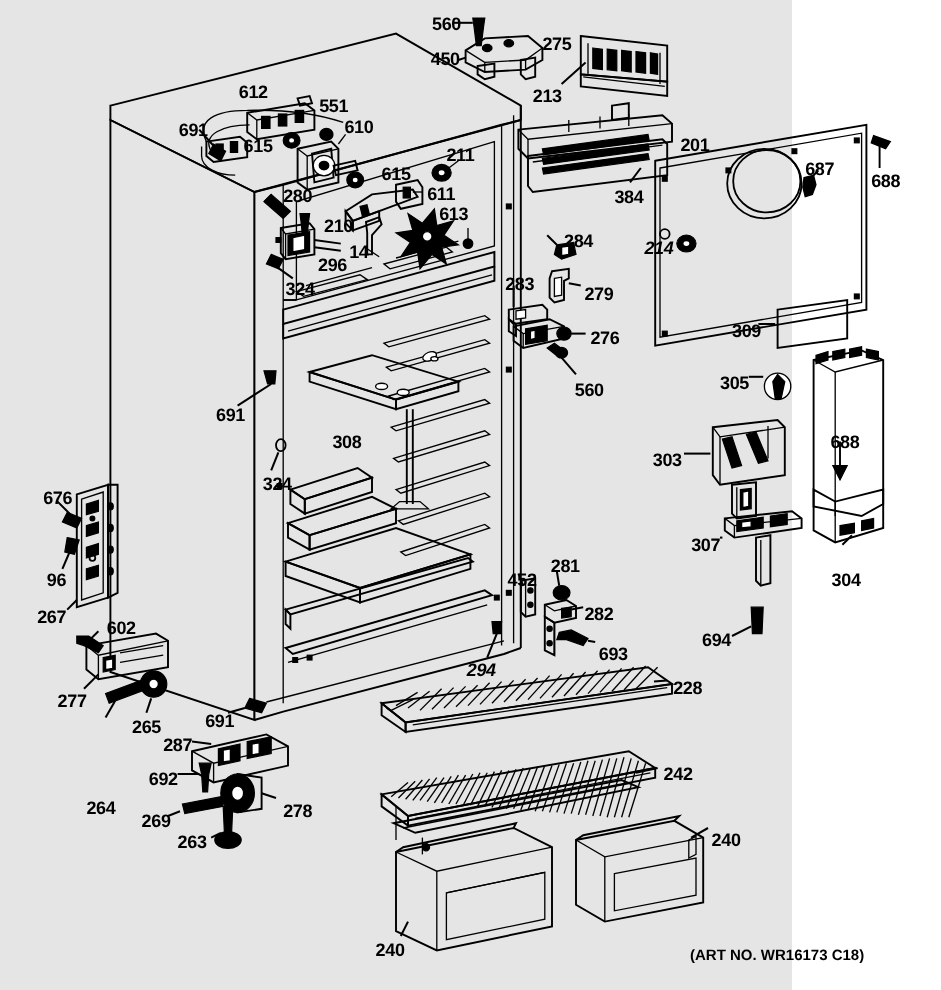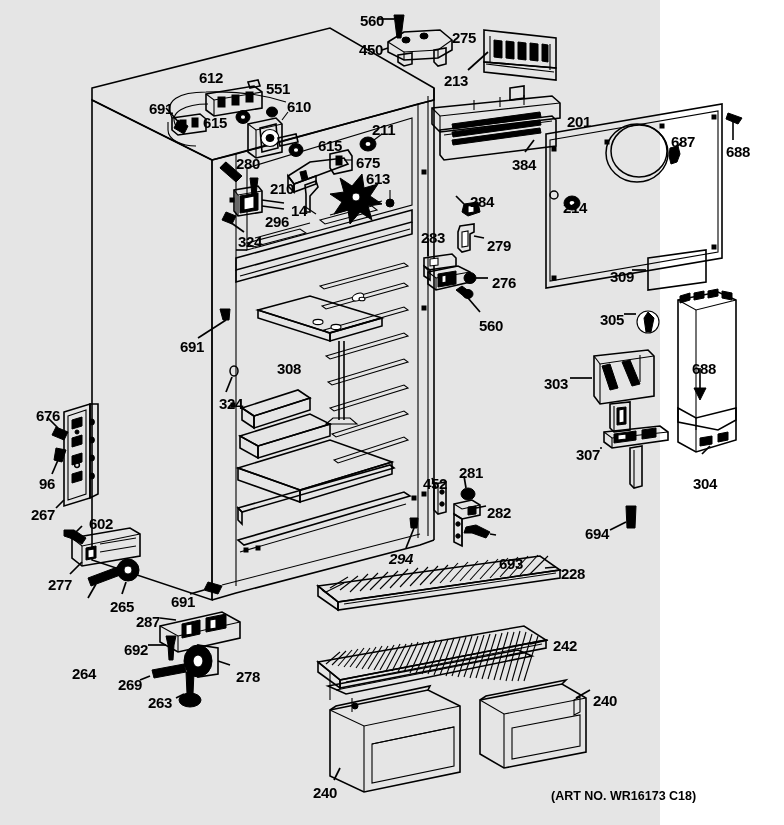--- a/index.html
+++ b/index.html
@@ -18,20 +18,21 @@
     line-height:1;
   }
   .artno{
     position:absolute;
     font-family:"Liberation Sans",sans-serif;
     font-size:12.5px;
     font-weight:bold;
     color:#000;
     letter-spacing:0px;
     white-space:nowrap;
+    margin-left:24px;
   }
   .ln{stroke:#000;fill:none;stroke-width:1.6;}
   .ln-thin{stroke:#000;fill:none;stroke-width:1.1;}
   .ln-lead{stroke:#000;fill:none;stroke-width:1.7;}
   .fillblk{fill:#000;stroke:#000;stroke-width:1;}
   .fillwht-t{fill:#fff;stroke:#000;stroke-width:1.1;}
   .nofill{fill:none;stroke:#000;stroke-width:1.5;}
 </style>
 </head>
 <body>
@@ -629,36 +630,36 @@
   </svg>
 
   <div class="callout" style="left:360px;top:13px;">560</div>
   <div class="callout" style="left:359px;top:42px;text-align:right;">450</div>
   <div class="callout" style="left:452px;top:30px;">275</div>
   <div class="callout" style="left:444px;top:73px;">213</div>
   <div class="callout" style="left:567px;top:114px;">201</div>
   <div class="callout" style="left:671px;top:134px;">687</div>
   <div class="callout" style="left:726px;top:144px;">688</div>
   <div class="callout" style="left:512px;top:157px;">384</div>
-  <div class="callout" style="left:563px;top:200px;">214</div>
+  <div class="callout" style="left:537px;top:200px;font-style:italic;">214</div>
   <div class="callout" style="left:610px;top:269px;">309</div>
   <div class="callout" style="left:600px;top:312px;">305</div>
   <div class="callout" style="left:692px;top:361px;">688</div>
   <div class="callout" style="left:544px;top:376px;">303</div>
   <div class="callout" style="left:576px;top:447px;">307</div>
   <div class="callout" style="left:693px;top:459px;margin-top:17px;">304</div>
 
   <div class="callout" style="left:199px;top:70px;text-align:center;">612</div>
   <div class="callout" style="left:266px;top:81px;">551</div>
   <div class="callout" style="left:149px;top:101px;">691</div>
   <div class="callout" style="left:287px;top:99px;">610</div>
   <div class="callout" style="left:203px;top:115px;">615</div>
   <div class="callout" style="left:372px;top:122px;">211</div>
   <div class="callout" style="left:318px;top:138px;">615</div>
-  <div class="callout" style="left:356px;top:155px;">675</div>
+  <div class="callout" style="left:356px;top:155px;">611</div>
   <div class="callout" style="left:236px;top:156px;">280</div>
   <div class="callout" style="left:366px;top:171px;">613</div>
   <div class="callout" style="left:270px;top:181px;">210</div>
   <div class="callout" style="left:291px;top:203px;">14</div>
   <div class="callout" style="left:265px;top:214px;">296</div>
   <div class="callout" style="left:238px;top:234px;">324</div>
 
   <div class="callout" style="left:470px;top:194px;">284</div>
   <div class="callout" style="left:421px;top:230px;">283</div>
   <div class="callout" style="left:487px;top:238px;">279</div>
@@ -679,21 +680,21 @@
   <div class="callout" style="left:171px;top:594px;">691</div>
   <div class="callout" style="left:136px;top:614px;">287</div>
   <div class="callout" style="left:124px;top:642px;">692</div>
   <div class="callout" style="left:118px;top:677px;">269</div>
   <div class="callout" style="left:148px;top:695px;">263</div>
   <div class="callout" style="left:236px;top:669px;">278</div>
 
   <div class="callout" style="left:423px;top:476px;">452</div>
   <div class="callout" style="left:459px;top:465px;">281</div>
   <div class="callout" style="left:487px;top:505px;">282</div>
-  <div class="callout" style="left:499px;top:556px;">693</div>
+  <div class="callout" style="left:499px;top:538px;">693</div>
   <div class="callout" style="left:389px;top:551px;font-style:italic;">294</div>
   <div class="callout" style="left:585px;top:526px;">694</div>
 
   <div class="callout" style="left:561px;top:566px;">228</div>
   <div class="callout" style="left:553px;top:638px;">242</div>
   <div class="callout" style="left:593px;top:693px;">240</div>
   <div class="callout" style="left:313px;top:785px;">240</div>
 
   <div class="artno" style="left:551px;top:789px;">(ART NO. WR16173 C18)</div>
 

